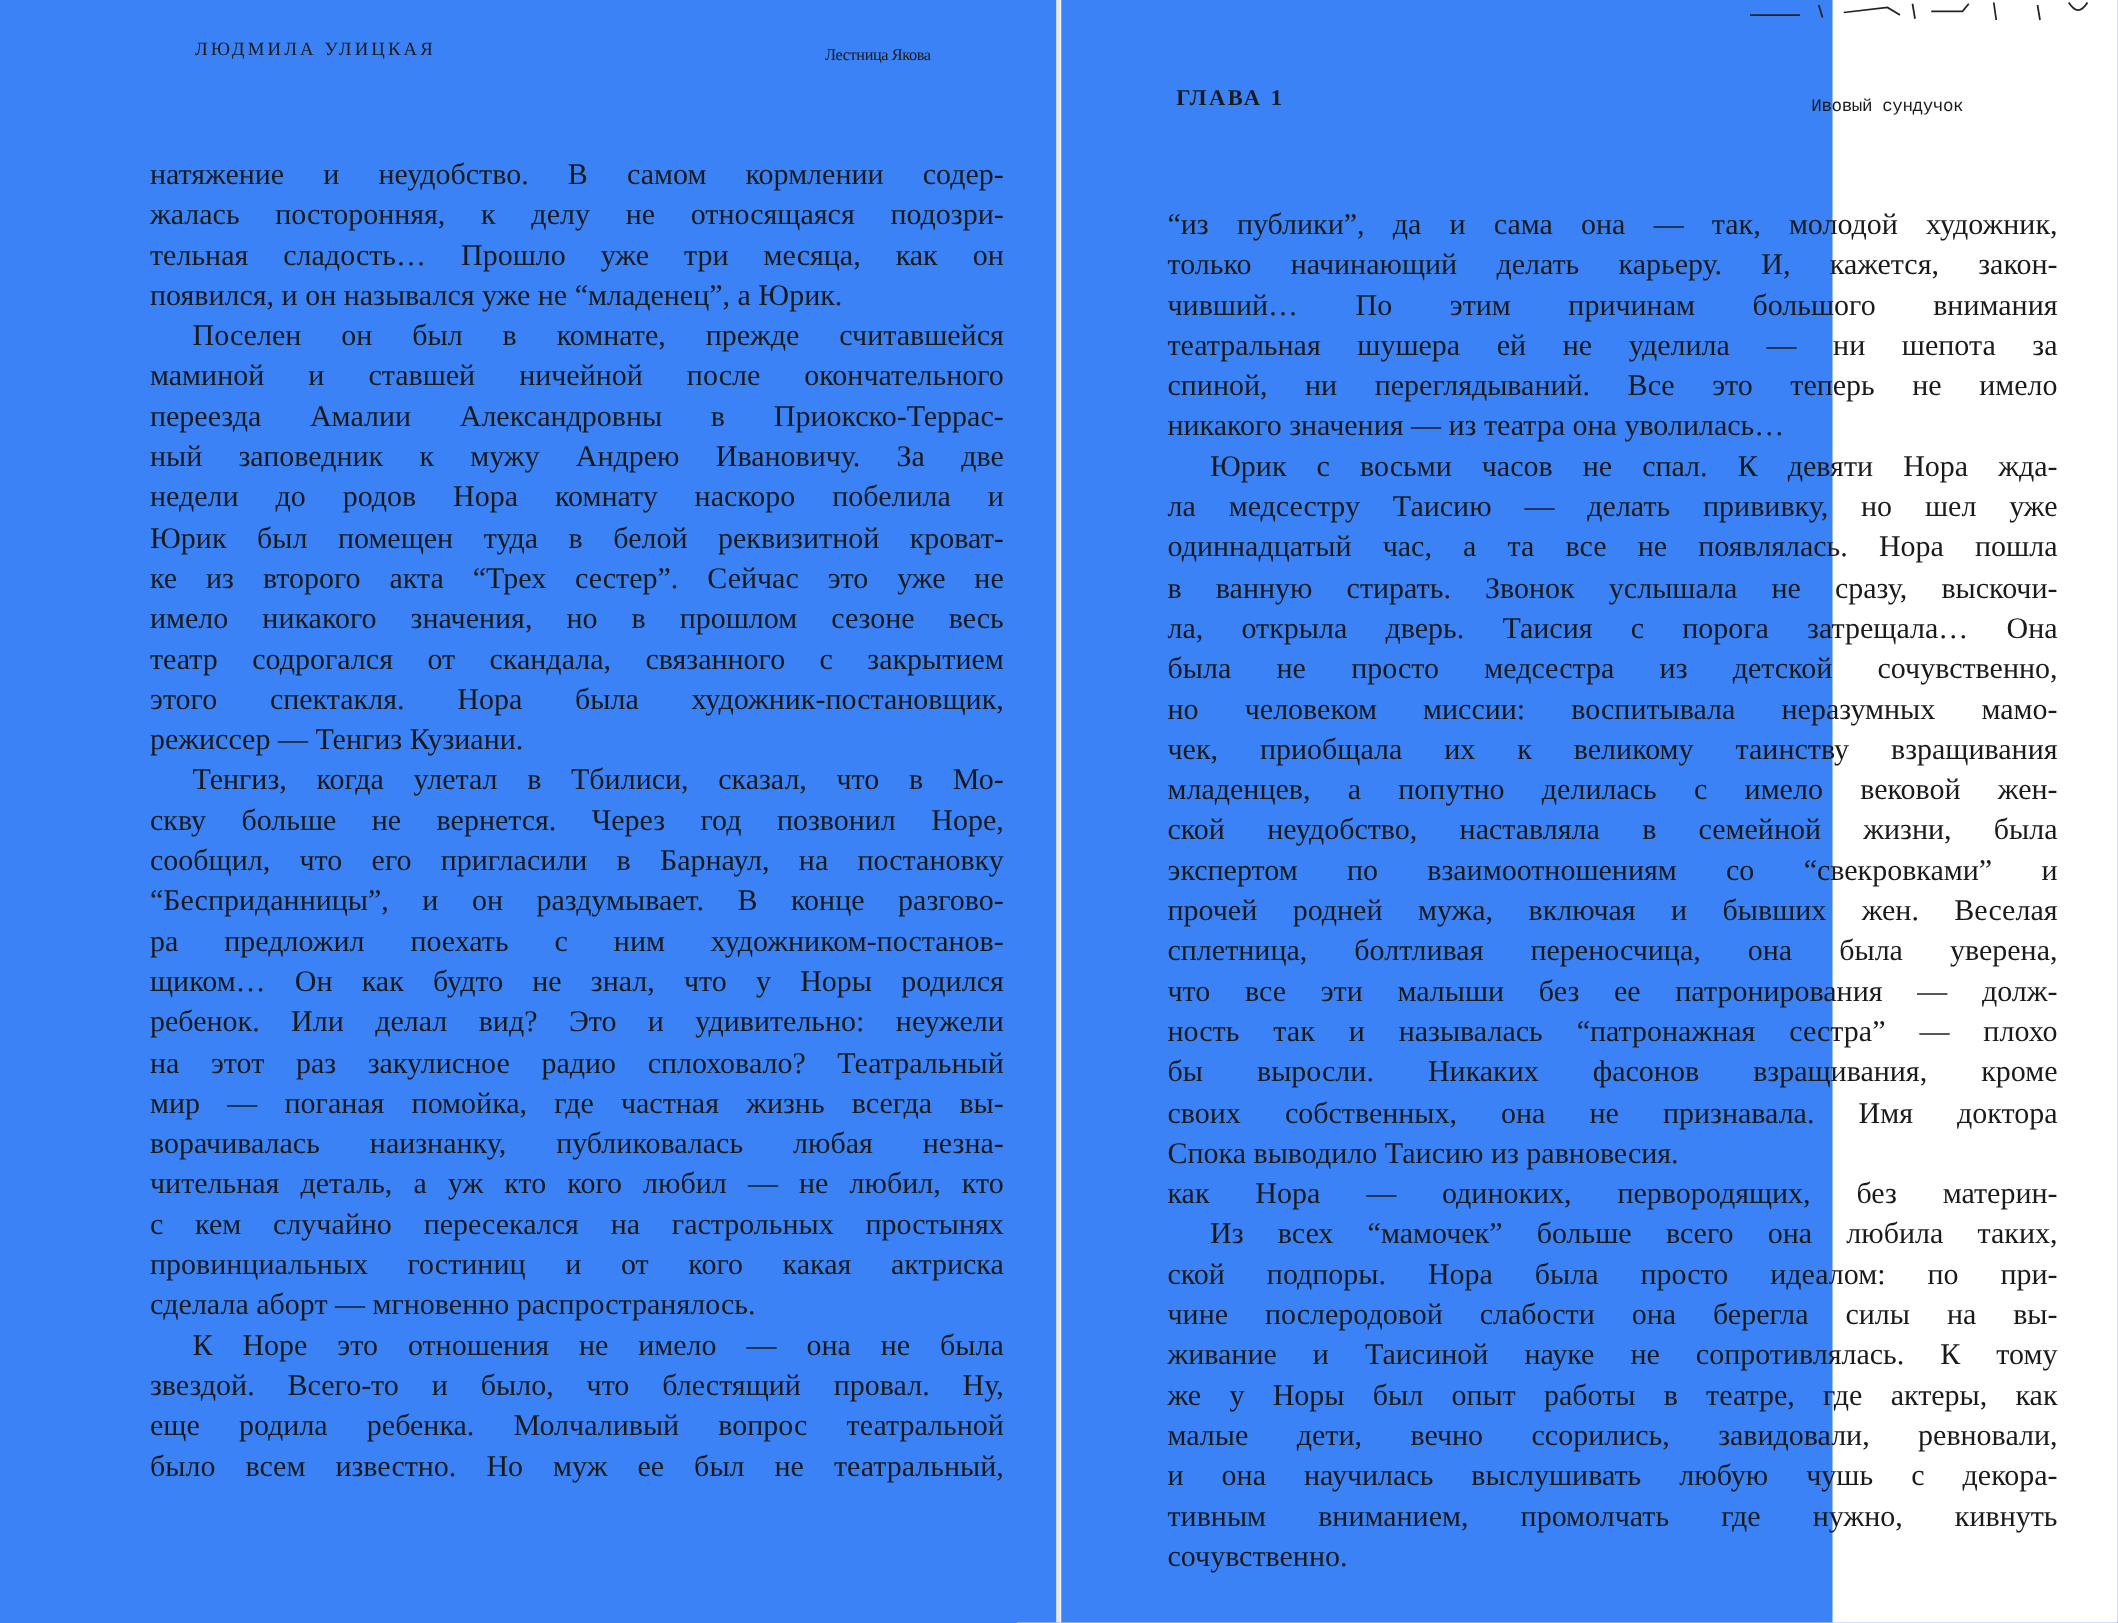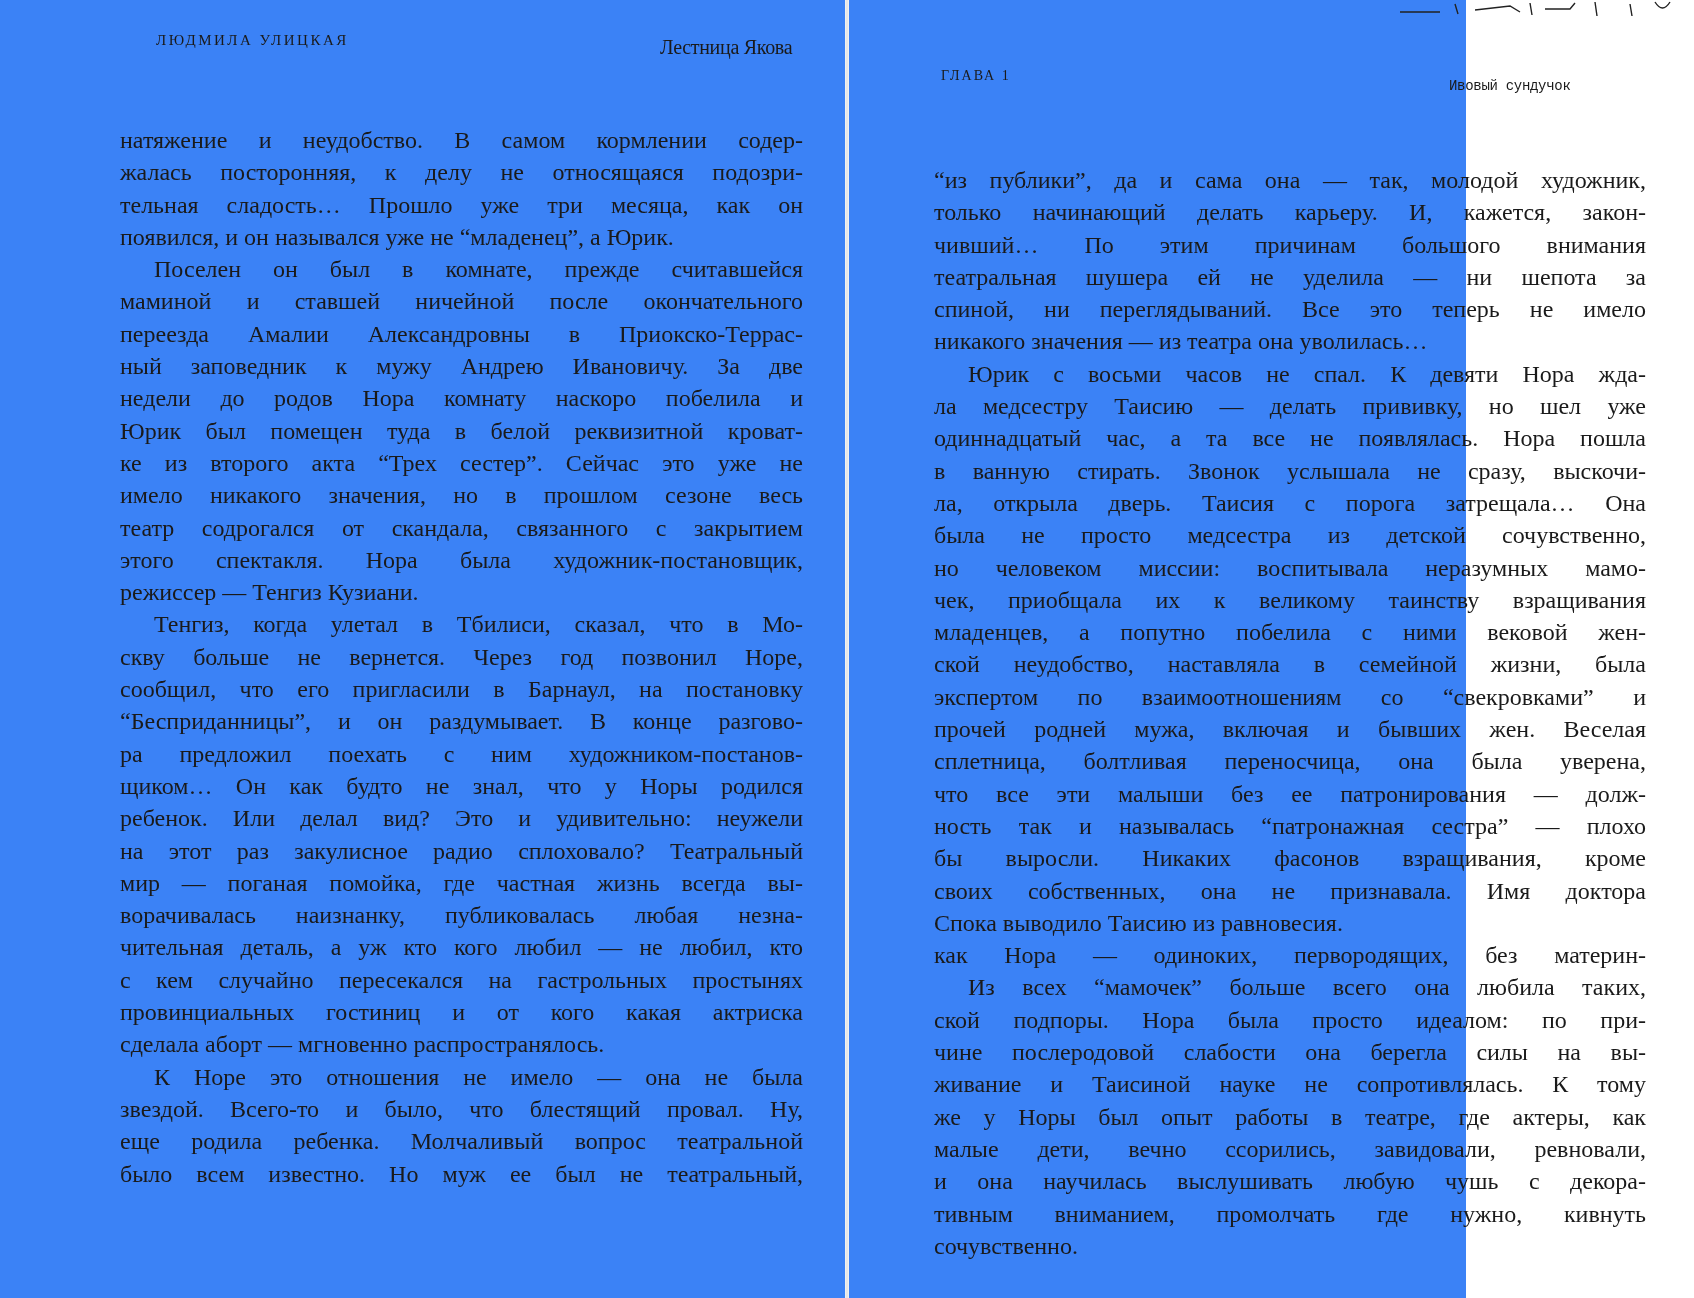--- a/index.html
+++ b/index.html
@@ -45,29 +45,29 @@
     }
     .rh-author {
       left: 156px;
       top: 32px;
       letter-spacing: 2.5px;
       font-size: 15px;
     }
     .rh-title {
       left: 660px;
       top: 36px;
-      font-size: 20px;
+      font-size: 13px;
       letter-spacing: -0.3px;
     }
     .rh-chapter {
       left: 92px;
       top: 68px;
       letter-spacing: 2px;
-      font-size: 14px;
-      font-weight: normal;
+      font-size: 18px;
+      font-weight: bold;
     }
     .rh-section {
       left: 600px;
       top: 78px;
       font-size: 14px;
       letter-spacing: -0.3px;
       font-family: Liberation Mono, monospace;
     }
 
     .body-text {
@@ -173,21 +173,21 @@
         <span class="line">спиной, ни переглядываний. Все это теперь не имело</span>
         <span class="line last">никакого значения — из театра она уволилась…</span>
         <span class="line indent">Юрик с восьми часов не спал. К девяти Нора жда-</span>
         <span class="line">ла медсестру Таисию — делать прививку, но шел уже</span>
         <span class="line">одиннадцатый час, а та все не появлялась. Нора пошла</span>
         <span class="line">в ванную стирать. Звонок услышала не сразу, выскочи-</span>
         <span class="line">ла, открыла дверь. Таисия с порога затрещала… Она</span>
         <span class="line">была не просто медсестра из детской сочувственно,</span>
         <span class="line">но человеком миссии: воспитывала неразумных мамо-</span>
         <span class="line">чек, приобщала их к великому таинству взращивания</span>
-        <span class="line">младенцев, а попутно побелила с ними вековой жен-</span>
+        <span class="line">младенцев, а попутно делилась с имело вековой жен-</span>
         <span class="line">ской неудобство, наставляла в семейной жизни, была</span>
         <span class="line">экспертом по взаимоотношениям со “свекровками” и</span>
         <span class="line">прочей родней мужа, включая и бывших жен. Веселая</span>
         <span class="line">сплетница, болтливая переносчица, она была уверена,</span>
         <span class="line">что все эти малыши без ее патронирования — долж-</span>
         <span class="line">ность так и называлась “патронажная сестра” — плохо</span>
         <span class="line">бы выросли. Никаких фасонов взращивания, кроме</span>
         <span class="line">своих собственных, она не признавала. Имя доктора</span>
         <span class="line last">Спока выводило Таисию из равновесия.</span>
         <span class="line">как Нора — одиноких, первородящих, без материн-</span>

